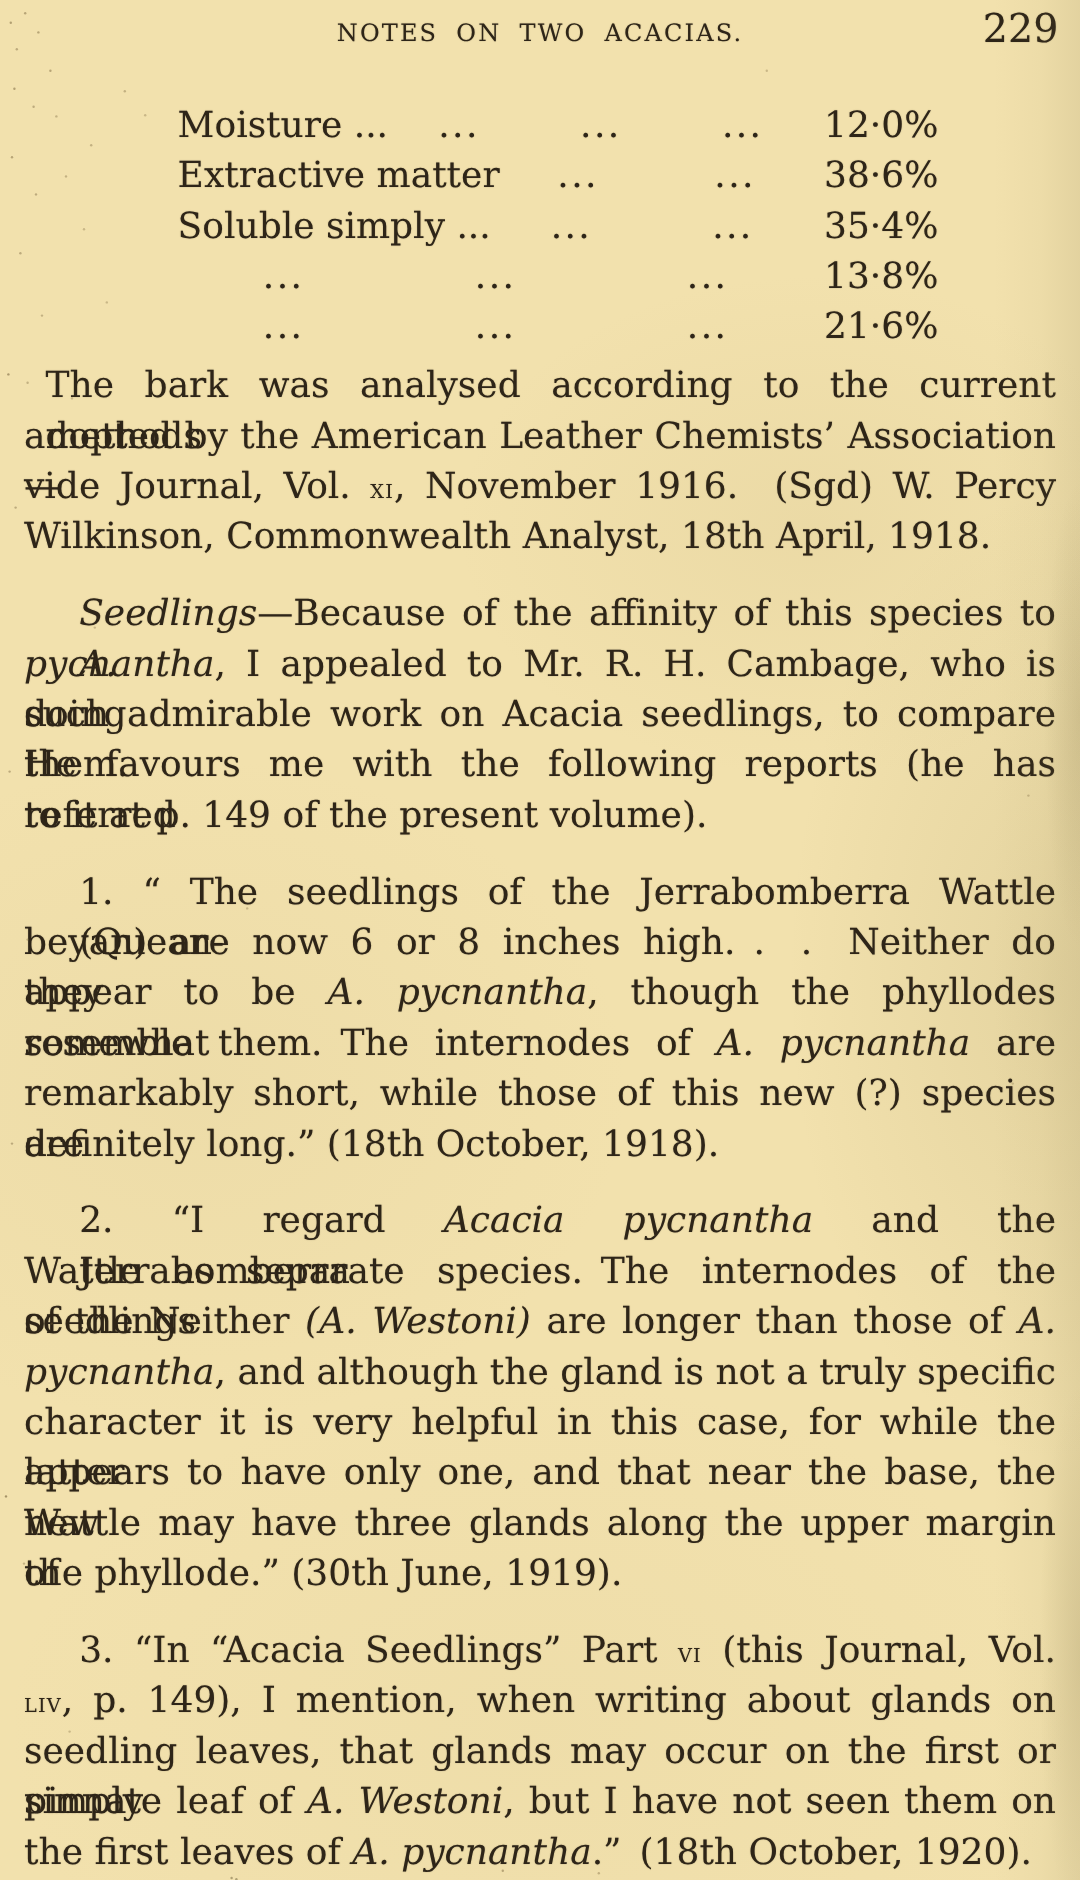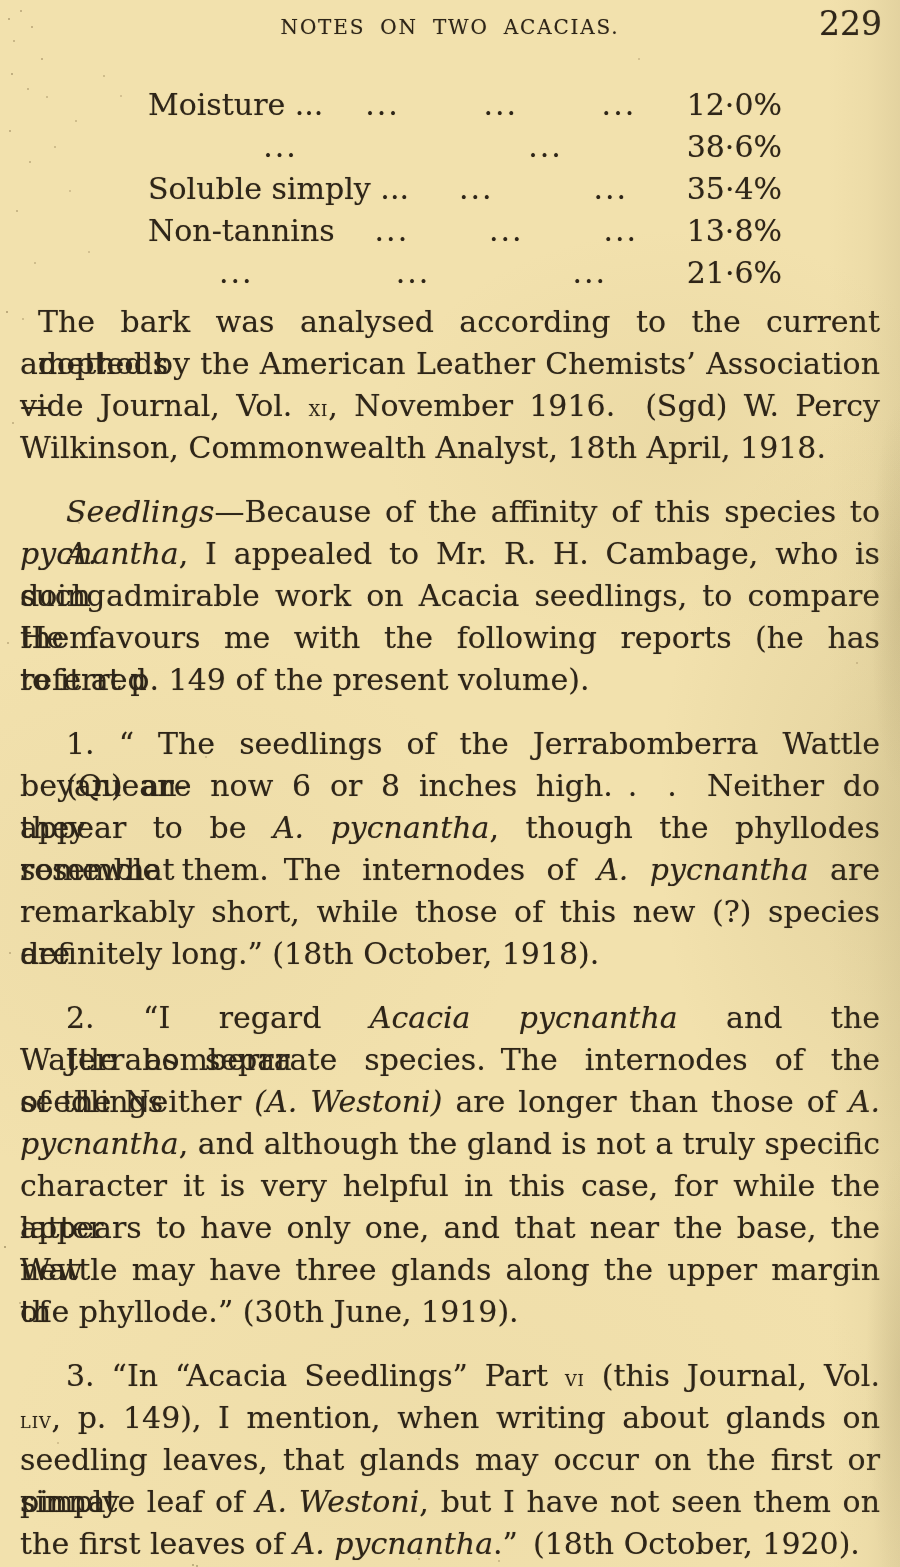--- a/index.html
+++ b/index.html
@@ -106,32 +106,32 @@
 
   <div class="analysis-table ink" id="analysis-table">
       <div class="trow">
         <span class="tlabel">Moisture ...</span>
         <span class="tleader">...</span>
         <span class="tleader">...</span>
         <span class="tleader">...</span>
         <span class="tvalue">12·0%</span>
       </div>
       <div class="trow">
+        <span class="tlabel">Extractive matter</span>
         <span class="tleader">...</span>
         <span class="tleader">...</span>
         <span class="tvalue">38·6%</span>
       </div>
       <div class="trow">
         <span class="tlabel">Soluble simply ...</span>
         <span class="tleader">...</span>
         <span class="tleader">...</span>
         <span class="tvalue">35·4%</span>
       </div>
       <div class="trow">
-        <span class="tlabel">Non-tannins</span>
         <span class="tleader">...</span>
         <span class="tleader">...</span>
         <span class="tleader">...</span>
         <span class="tvalue">13·8%</span>
       </div>
       <div class="trow">
         <span class="tleader">...</span>
         <span class="tleader">...</span>
         <span class="tleader">...</span>
         <span class="tvalue">21·6%</span>

